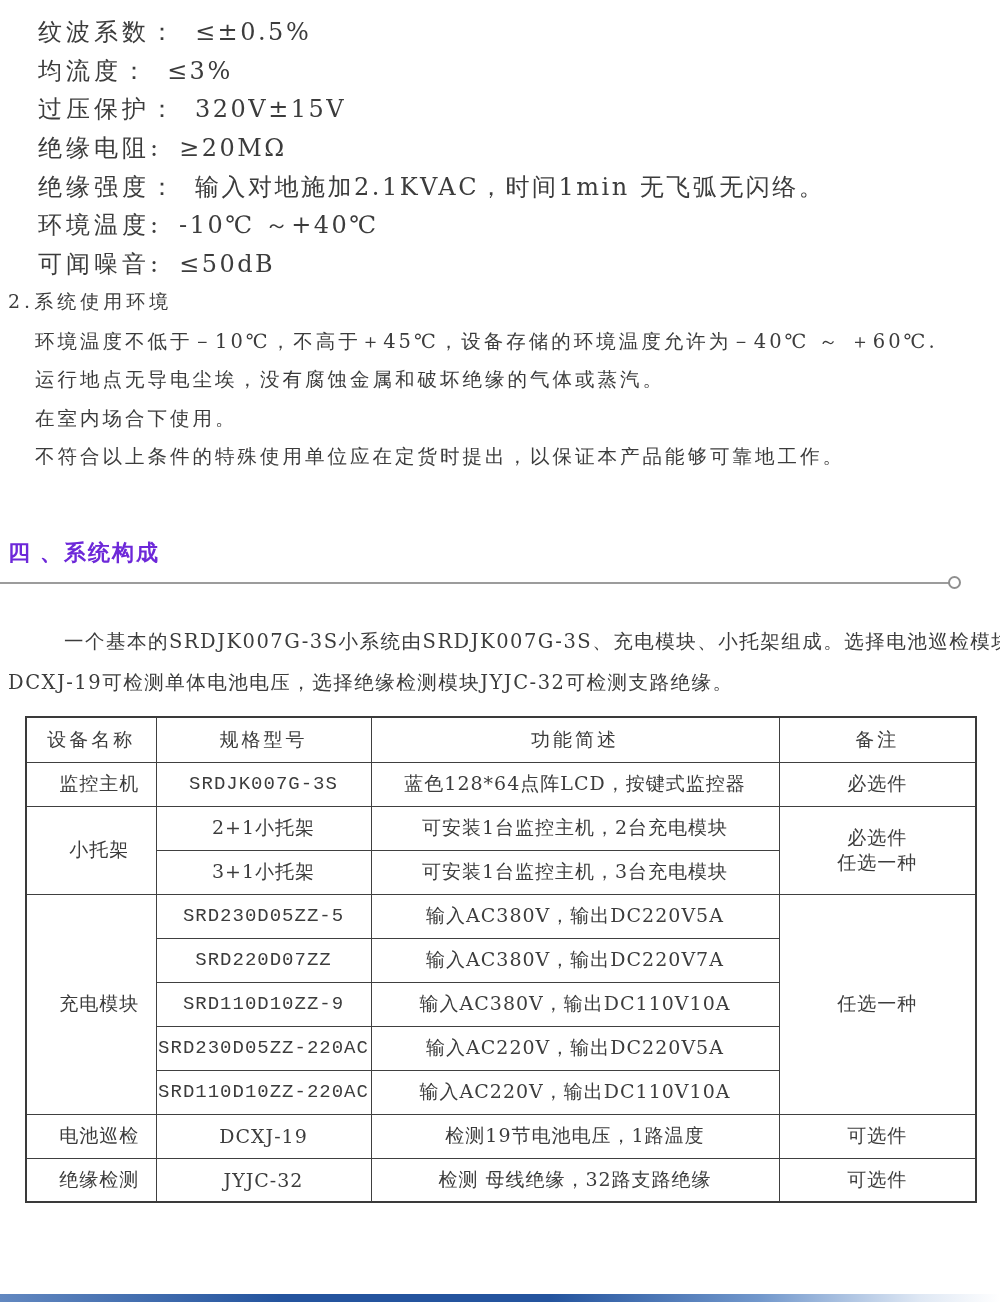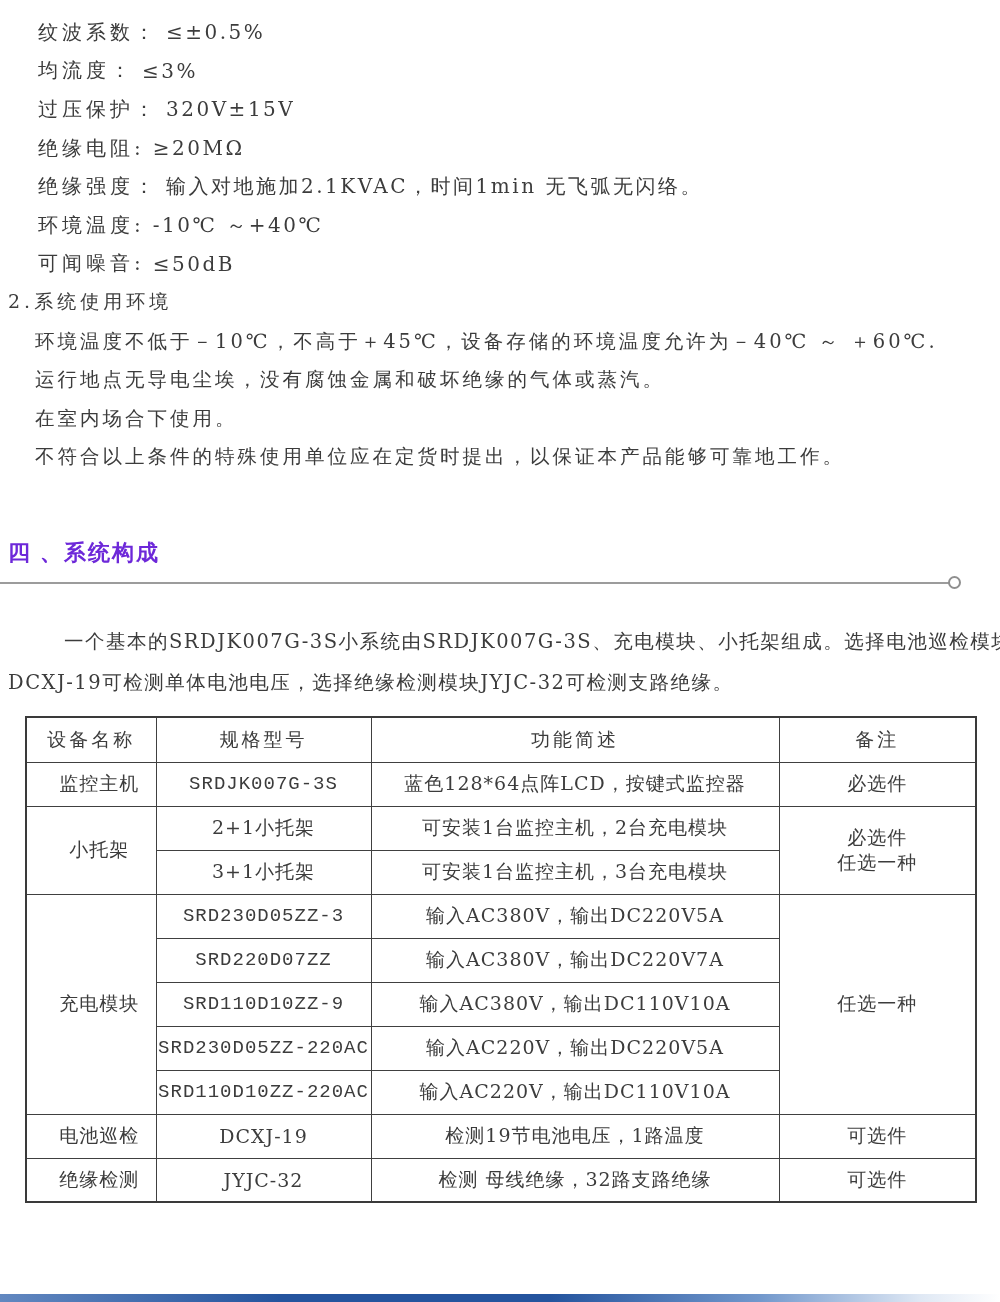--- a/index.html
+++ b/index.html
@@ -7,21 +7,21 @@
   body {
     height:1302px;
     position:relative;
     font-family:"DejaVu Serif","Liberation Serif",serif;
     color:#3c3c3c;
     overflow:hidden;
   }
 
   
   .specs { padding-top:13px; padding-left:38px; }
-  .spec-line { height:38.6px; display:flex; align-items:center; font-size:20px; white-space:nowrap; }
+  .spec-line { height:38.6px; display:flex; align-items:center; font-size:24px; white-space:nowrap;gap:9px; }
   .spec-label { letter-spacing:4px; margin-right:8px; }
   .spec-value { letter-spacing:2.5px; }
 
   
   .env-heading { height:38.6px; display:flex; align-items:center; font-size:19px; letter-spacing:4px; padding-left:8px; }
   .env-lines { padding-left:35px; }
   .env-line { height:38.6px; display:flex; align-items:center; font-size:19.5px; letter-spacing:3px; white-space:nowrap; }
 
   
   .section-heading {
@@ -154,21 +154,21 @@
       <div>必选件</div>
       <div>任选一种</div>
     </td>
   </tr>
   <tr>
     <td>3+1小托架</td>
     <td>可安装1台监控主机，3台充电模块</td>
   </tr>
   <tr>
     <td class="cell-device" rowspan="5">充电模块</td>
-    <td class="cell-model-mono">SRD230D05ZZ-3</td>
+    <td class="cell-model-mono">SRD230D05ZZ-5</td>
     <td>输入AC380V，输出DC220V5A</td>
     <td rowspan="5">任选一种</td>
   </tr>
   <tr>
     <td class="cell-model-mono">SRD220D07ZZ</td>
     <td>输入AC380V，输出DC220V7A</td>
   </tr>
   <tr>
     <td class="cell-model-mono">SRD110D10ZZ-9</td>
     <td>输入AC380V，输出DC110V10A</td>

